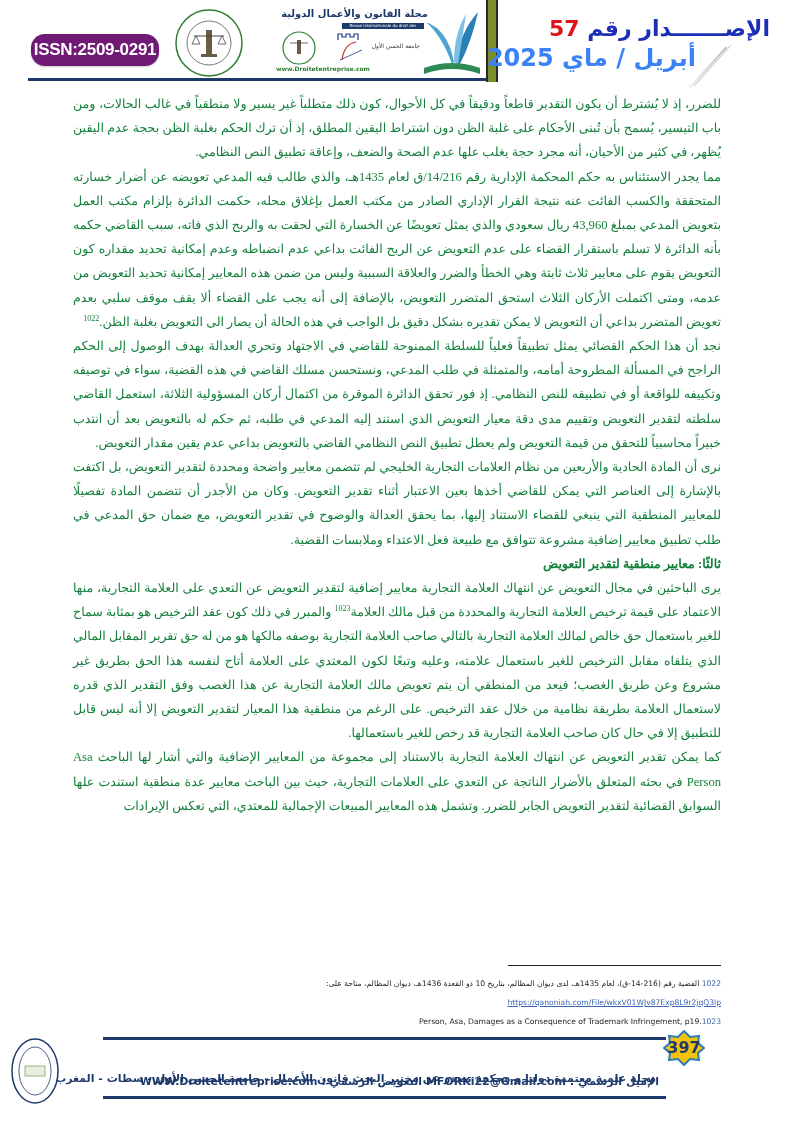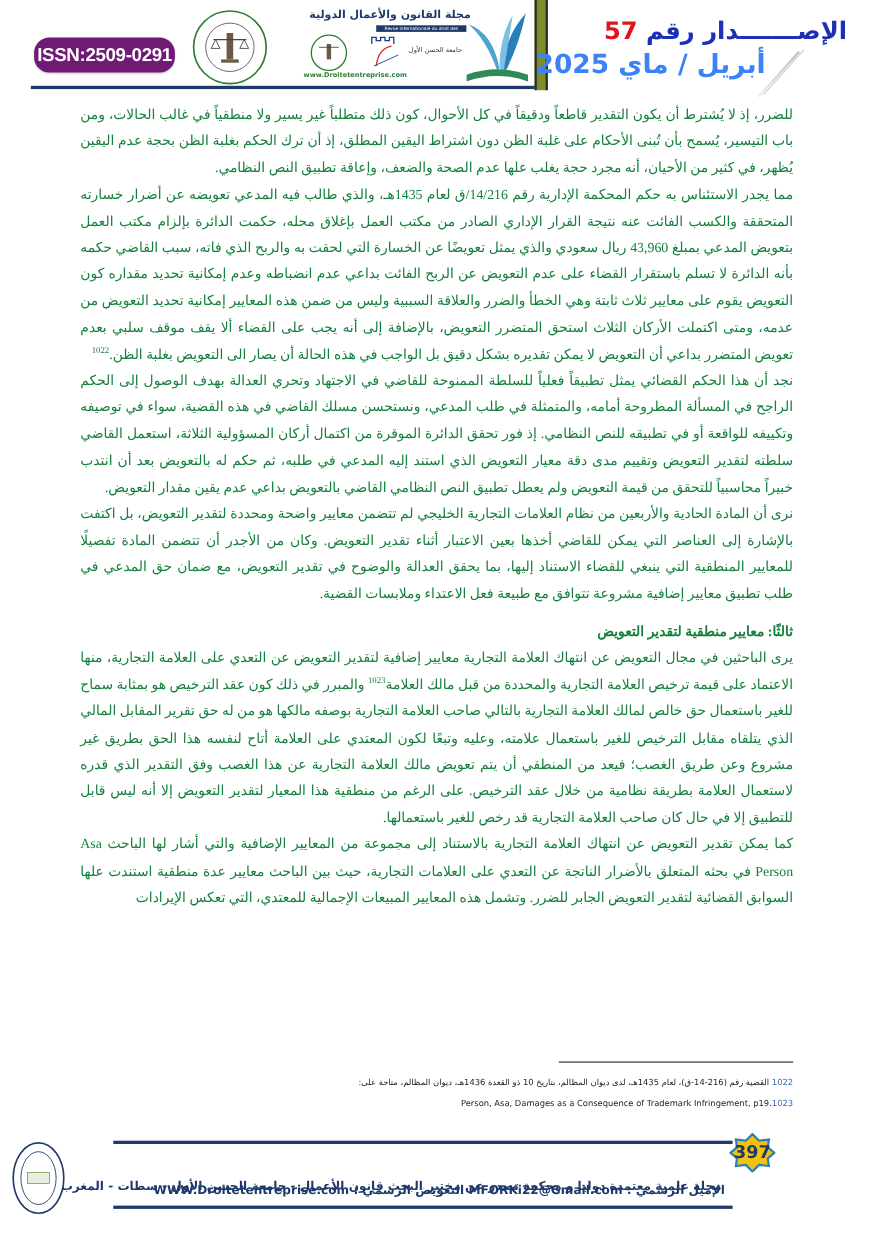--- a/index.html
+++ b/index.html
@@ -29,21 +29,21 @@
   .issue-line .il-num { color: #e0151b; }
   .date-line { position: absolute; right: 98px; top: 44px; direction: rtl; font-family: "DejaVu Sans", sans-serif;
     font-weight: bold; font-size: 24px; color: #3b82f6; white-space: nowrap; }
   .diag { position: absolute; left: 707px; top: 40px; width: 2px; height: 55px; background: linear-gradient(#bbb,#eee); transform: rotate(42deg); }
   .diag2 { position: absolute; left: 712px; top: 38px; width: 1px; height: 55px; background: #ccc; transform: rotate(42deg); }
 
   
   .content { position: absolute; left: 73px; top: 92px; width: 648px; direction: rtl; text-align: justify;
     font-family: Liberation Serif, serif; font-size: 12.6px; line-height: 24.2px; color: #15803d; }
   .content p { margin: 0; text-align-last: right; }
-  .content p.heading { font-weight: bold; margin-top: 10px; }
+  .content p.heading { font-weight: bold; }
   .content sup { font-size: 8px; line-height: 0; }
 
   
   .fn-rule { position: absolute; left: 508px; top: 965px; width: 213px; height: 1px; background: #222; }
   .footnotes { position: absolute; left: 73px; top: 974px; width: 648px; direction: rtl; font-size: 7.6px; color: #222; }
   .fn { text-align: right; line-height: 19px; white-space: nowrap; }
   .fn .fn-num { color: #3a66b5; }
   .fn-link { color: #3a66b5; text-decoration: underline; direction: ltr; display: inline-block; }
   .fn-ltr { direction: ltr; text-align: right; }
 
@@ -117,20 +117,23 @@
   <p><span>يرى الباحثين في مجال التعويض عن انتهاك العلامة التجارية  معايير إضافية لتقدير التعويض عن التعدي على العلامة التجارية، منها الاعتماد على  قيمة ترخيص العلامة التجارية والمحددة من قبل مالك العلامة</span><sup>1023</sup><span> والمبرر في ذلك كون عقد الترخيص هو بمثابة سماح للغير باستعمال حق خالص لمالك العلامة التجارية بالتالي صاحب العلامة التجارية بوصفه مالكها هو من له حق تقرير المقابل المالي الذي يتلقاه مقابل الترخيص للغير باستعمال علامته، وعليه وتبعًا لكون المعتدي على العلامة أتاح لنفسه هذا الحق بطريق غير مشروع وعن طريق الغصب؛ فيعد من المنطقي أن يتم تعويض مالك العلامة التجارية عن هذا الغصب وفق  التقدير الذي قدره لاستعمال العلامة بطريقة نظامية من خلال عقد الترخيص. على الرغم من منطقية هذا المعيار لتقدير التعويض إلا أنه ليس قابل للتطبيق إلا في حال كان صاحب العلامة التجارية قد رخص للغير باستعمالها.</span></p>
   <p>كما يمكن تقدير التعويض عن انتهاك العلامة التجارية بالاستناد إلى مجموعة من المعايير الإضافية والتي أشار لها الباحث Asa Person في بحثه المتعلق بالأضرار الناتجة عن التعدي على العلامات التجارية، حيث بين الباحث معايير عدة منطقية استندت علها السوابق القضائية لتقدير التعويض الجابر للضرر. وتشمل هذه المعايير المبيعات الإجمالية للمعتدي، التي تعكس الإيرادات</p>
 </div>
 
 <div class="fn-rule"></div>
 <div class="footnotes">
   <div class="fn">
     <span class="fn-num">1022</span>
     <span>القضية رقم (216-14-ق)، لعام 1435هـ، لدى ديوان المظالم، بتاريخ 10 ذو القعدة 1436هـ، ديوان المظالم، متاحة على:</span>
   </div>
+  <div class="fn">
+    <span class="fn-link">https://qanoniah.com/File/wkxV01WJv87Exp8L9r2jqQ3lp</span>
+  </div>
   <div class="fn fn-ltr">
     <span>Person, Asa, Damages as a Consequence of Trademark Infringement, p19.</span><span class="fn-num">1023</span>
   </div>
 </div>
 
 <div class="page-badge">
   <svg width="42" height="36" viewBox="0 0 42 36">
     <polygon points="21,1 27,7 36,6 35,13 41,18 35,23 36,30 27,29 21,35 15,29 6,30 7,23 1,18 7,13 6,6 15,7" fill="#f4c20d" stroke="#2b7fb8" stroke-width="2"></polygon>
   </svg>
   <div class="pb-num">397</div>

